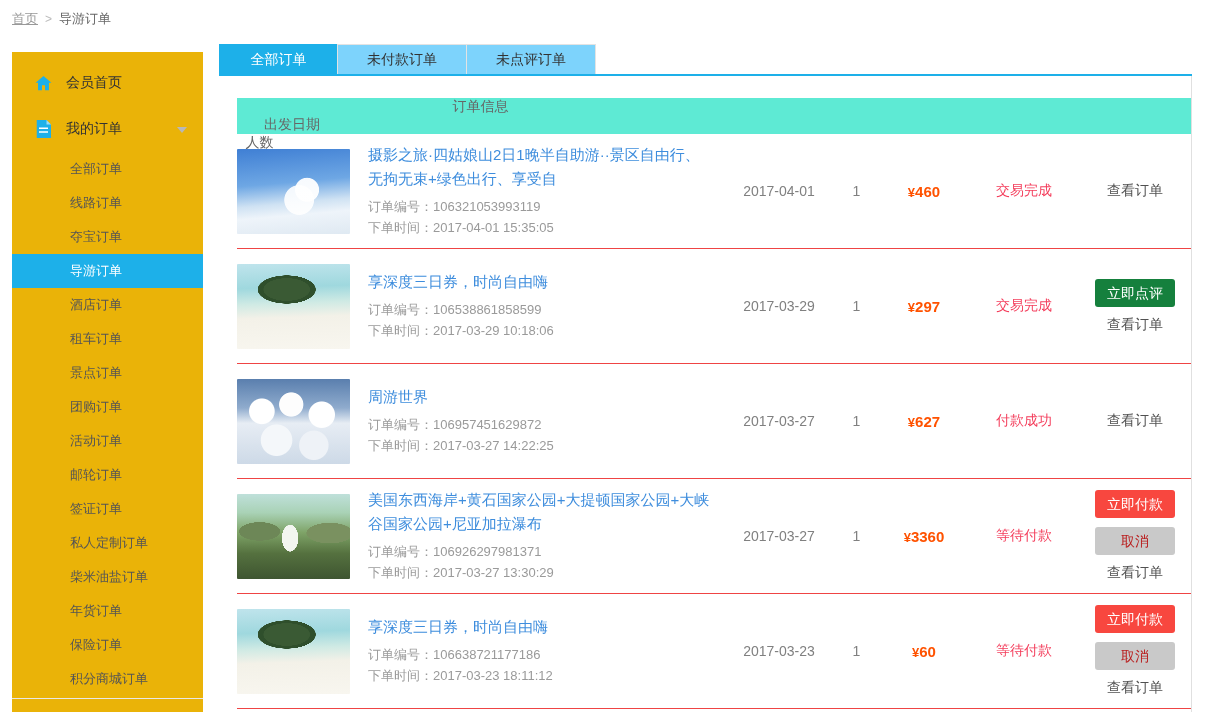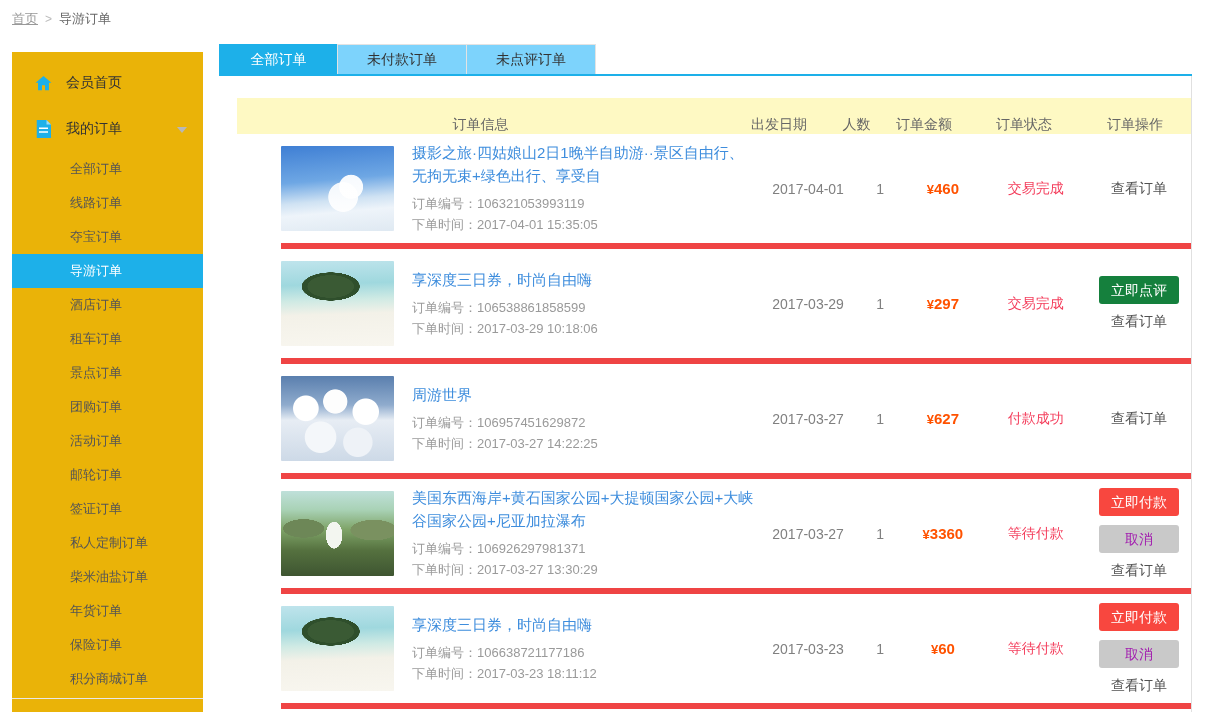--- a/index.html
+++ b/index.html
@@ -21,42 +21,42 @@
   .chev { position:absolute; right:16px; top:21px; width:0; height:0; border-left:5px solid transparent; border-right:5px solid transparent; border-top:6px solid #b8b8b8; }
   .side-sub-item { height:34px; line-height:34px; padding-left:58px; font-size:13px; color:#555; cursor:pointer; }
   .side-sub-item.active { background:#1db0e9; color:#fff; }
   .side-sep { border-top:1px solid #e8e8e8; margin-top:2px; }
   
   .main { position:absolute; left:219px; top:44px; width:973px; }
   .tabs { display:flex; border-bottom:2px solid #1db0e9; height:32px; }
   .tab { width:130px; text-align:center; line-height:29px; height:30px; font-size:14px; color:#333; background:#7dd3fc; border:1px solid #e3e3e3; border-bottom:none; margin-left:-1px; cursor:pointer; }
   .tab.active { width:119px; background:#1db0e9; color:#fff; border-color:#1db0e9; margin-left:0; }
   .panel { border-right:1px solid #e0e0e0; min-height:636px; padding:22px 0 0 18px; }
-  .thead { display:flex; align-items:flex-end; height:36px; background:#fef9c3; color:#666; font-size:14px; }
+  .thead { display:flex; align-items:flex-start; height:36px; background:#5eead4; color:#666; font-size:14px;flex-direction:column; }
   .col-info { width:487px; }
   .col-date { width:110px; text-align:center; }
   .col-people { width:45px; text-align:center; }
   .col-amount { width:90px; text-align:center; }
   .col-status { width:110px; text-align:center; }
   .col-ops { width:112px; text-align:center; }
   .thead .col-info { text-align:center; }
-  .row { display:flex; align-items:center; min-height:115px; border-bottom:6px solid #ef4444; font-size:14px; color:#808080;margin-left:44px; }
+  .row { display:flex; align-items:center; min-height:115px; border-bottom:1px solid #ef4444; font-size:14px; color:#808080; }
   .row .col-info { display:flex; align-items:center; }
   .thumb { width:113px; height:85px; border-radius:1px; margin-right:18px; flex:0 0 113px; cursor:pointer; }
   .info-text { width:345px; }
   .title { color:#3e8ddd; font-size:15px; line-height:1.55; word-break:break-all; margin-bottom:7px; cursor:pointer; }
   .meta { font-size:13px; color:#9a9a9a; line-height:1.6; }
   .amount { color:#ff5200; font-weight:bold; font-size:15px; }
   .amount .cny { font-size:13px; }
   .status-txt { color:#f43e5c; }
   .ops-stack { display:flex; flex-direction:column; align-items:center; gap:9px; }
   .btn { width:80px; height:28px; line-height:28px; border:none; border-radius:3px; font-size:14px; color:#fff; text-align:center; padding:0; cursor:pointer; font-family:inherit; display:block; }
   .btn-orange { background:#15803d; }
   .btn-red { background:#f8473f; }
-  .btn-gray { background:#c9c9c9; color:#a21caf; }
+  .btn-gray { background:#c9c9c9; color:#b91c1c; }
   .op-link { color:#515151; font-size:14px; cursor:pointer; }
   
   [data-thumb="snow-tree"] { background:
       radial-gradient(circle at 62% 48%, rgba(255,255,255,.95) 0 14%, rgba(255,255,255,0) 15%),
       radial-gradient(circle at 55% 60%, rgba(255,255,255,.9) 0 18%, rgba(255,255,255,0) 19%),
       linear-gradient(175deg,#3f7fd4 0%, #6ea7e4 40%, #cfe2f3 62%, #eef4fa 75%, #dfe9f2 100%); }
   [data-thumb="island-beach"] { background:
       radial-gradient(ellipse 34% 22% at 44% 30%, #3a5a34 0 60%, #2f4f2c 61% 75%, rgba(0,0,0,0) 76%),
       linear-gradient(178deg,#bfe4ec 0%, #9fd8de 28%, #cfeae4 46%, #f3f1e8 62%, #f8f6ef 100%); }
   [data-thumb="salt-flat"] { background:

